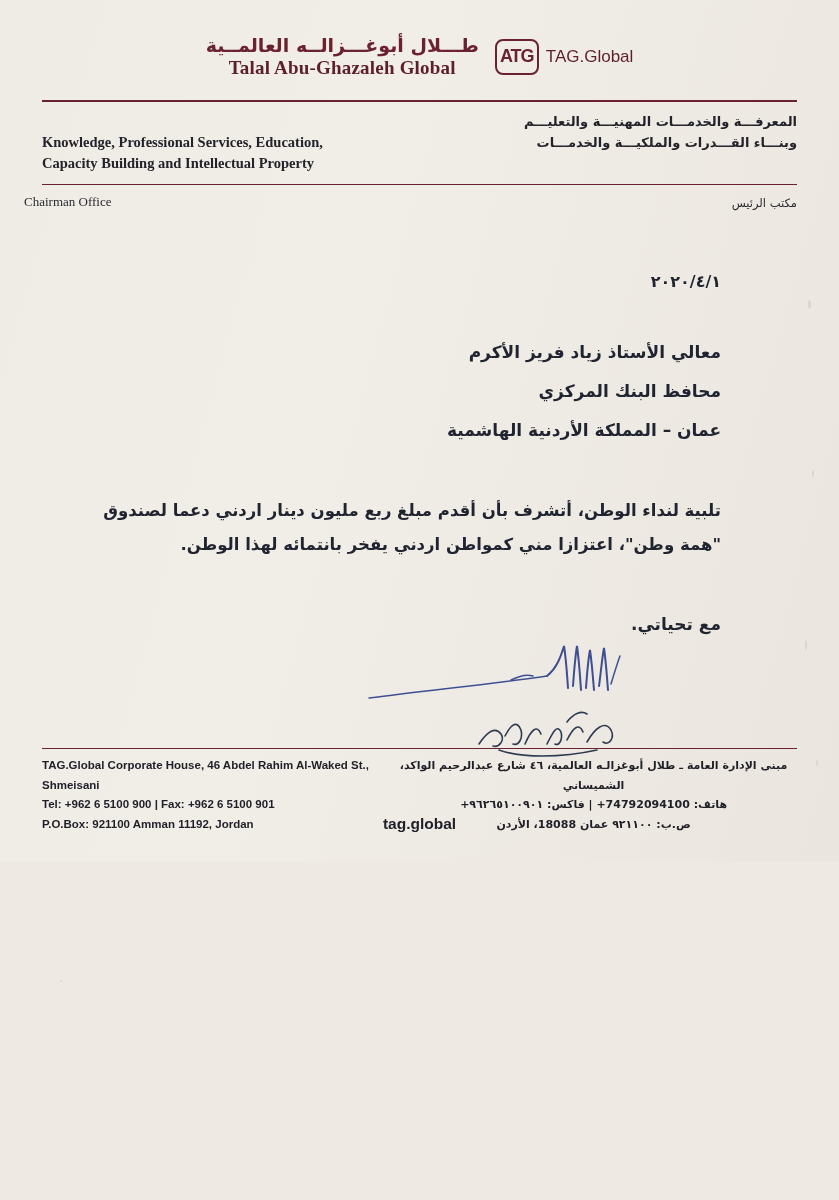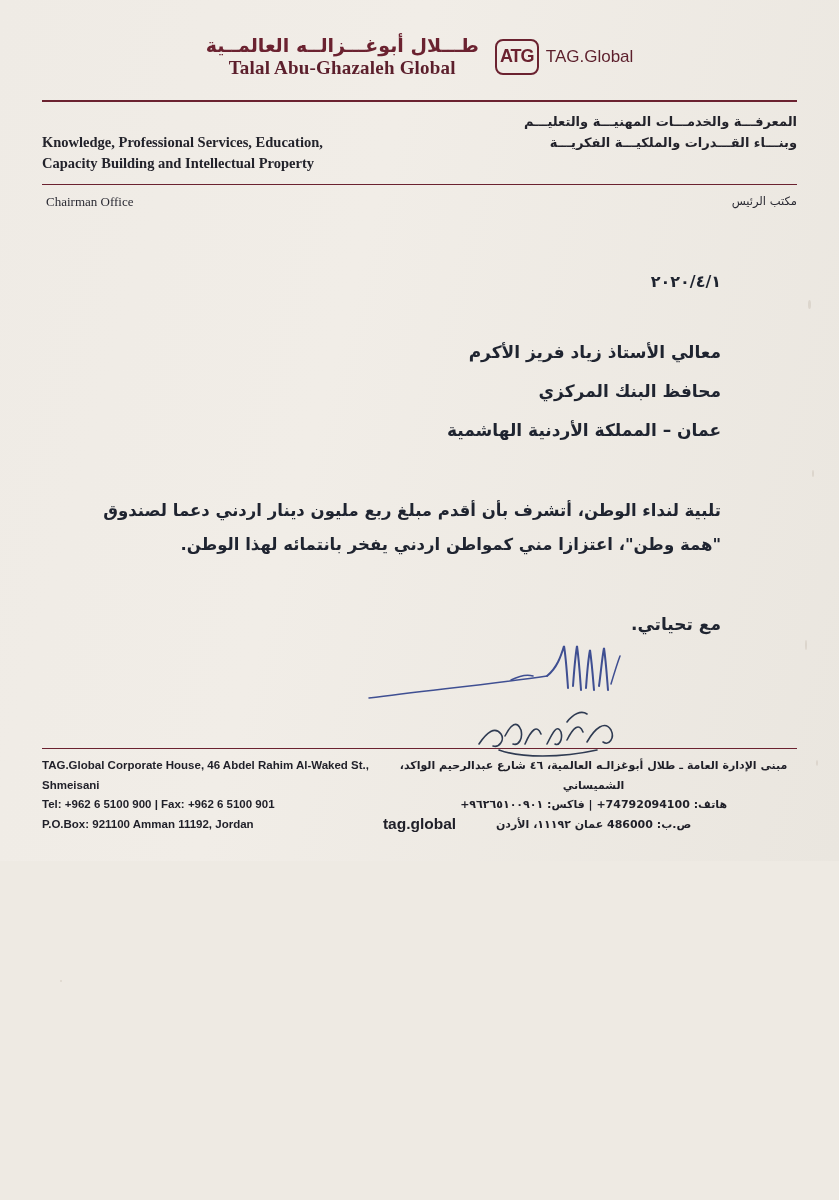--- a/index.html
+++ b/index.html
@@ -103,24 +103,24 @@
     text-align: right;
     font-size: 13px;
     font-weight: 700;
     line-height: 1.6;
     color: #23232b;
     letter-spacing: 1px;
   }
 
   
   .officeline {
-    margin: 9px 42px 0 46px;
+    margin: 9px 42px 0 24px;
     display: flex;
     justify-content: space-between;
-    align-items: flex-start;
+    align-items: flex-end;
   }
   .office-en { font-size: 13px; color: #2a2a33; }
   .office-ar {
     font-family: "DejaVu Sans", sans-serif;
     direction: rtl;
     font-size: 11.5px;
     color: #2a2a33;
   }
 
   
@@ -248,21 +248,21 @@
 
   <div class="rule"></div>
 
   <div class="taglines">
     <div class="tag-en">
       <div>Knowledge, Professional Services, Education,</div>
       <div>Capacity Building and Intellectual Property</div>
     </div>
     <div class="tag-ar">
       <div>المعرفـــة والخدمـــات المهنيـــة والتعليـــم</div>
-      <div>وبنـــاء القـــدرات والملكيـــة الفكريـــة</div>
+      <div>وبنـــاء القـــدرات والملكيـــة والخدمـــات</div>
     </div>
   </div>
 
   <div class="rule thin"></div>
 
   <div class="officeline">
     <div class="office-en">Chairman Office</div>
     <div class="office-ar">مكتب الرئيس</div>
   </div>
 
@@ -311,20 +311,20 @@
     <div class="f-wrap">
       <div class="footer-inner">
         <div class="f-left">
           <div>TAG.Global Corporate House, 46 Abdel Rahim Al-Waked St., Shmeisani</div>
           <div>Tel: +962 6 5100 900  |  Fax: +962 6 5100 901</div>
           <div>P.O.Box: 921100 Amman 11192, Jordan</div>
         </div>
         <div class="f-right">
           <div>مبنى الإدارة العامة ـ طلال أبوغزالـه العالمية، ٤٦ شارع عبدالرحيم الواكد، الشميساني</div>
           <div>هاتف: 74792094100+ | فاكس: ٩٦٢٦٥١٠٠٩٠١+</div>
-          <div>ص.ب: 486000 عمان ١١١٩٢، الأردن</div>
+          <div>ص.ب: ٩٢١١٠٠ عمان 18088، الأردن</div>
         </div>
       </div>
       <div class="f-site">tag.global</div>
     </div>
   </div>
 
 </div>
 
 </body></html>

